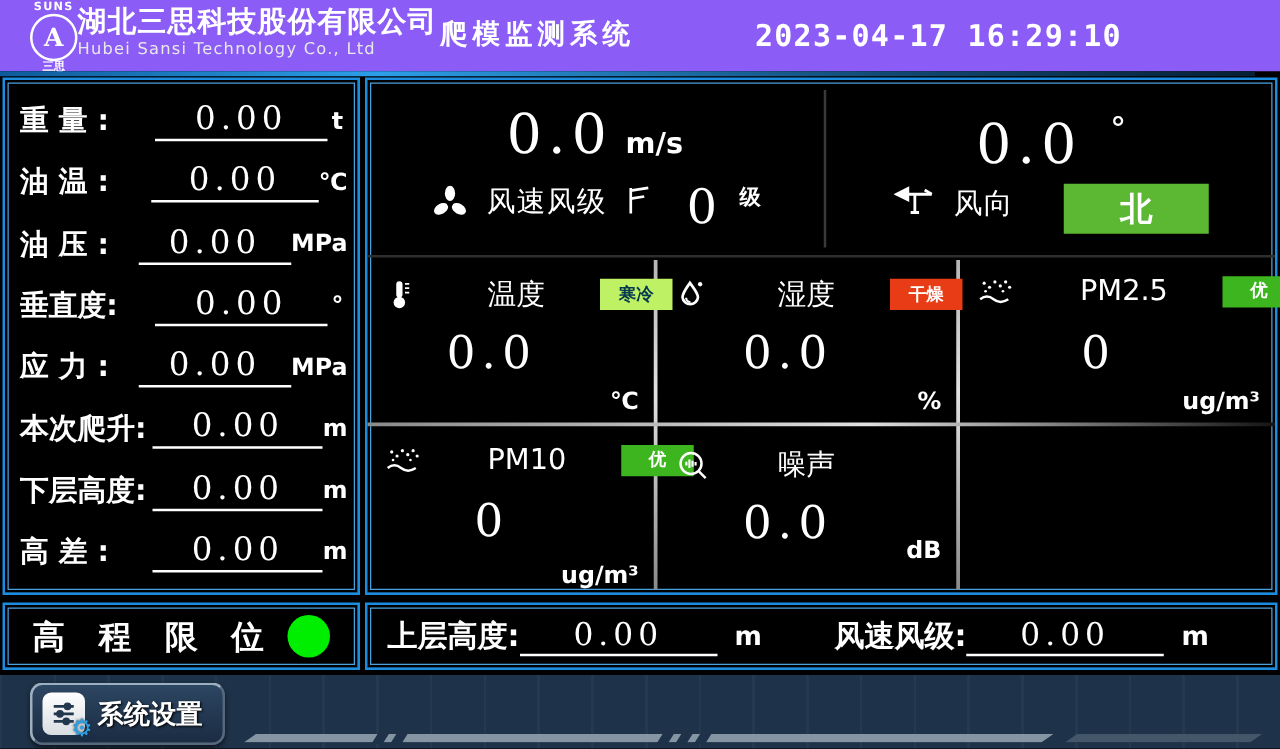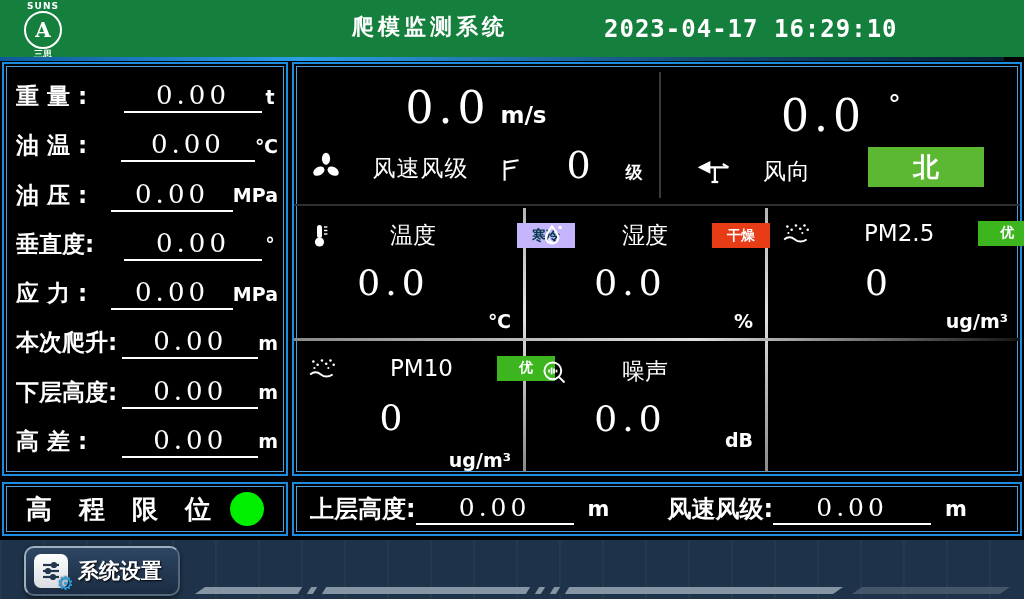--- a/index.html
+++ b/index.html
@@ -1,20 +1,20 @@
 <!DOCTYPE html>
 <html><head>
 <meta charset="utf-8">
 <style>
   html,body{margin:0;padding:0;background:#000;}
   .screen{position:relative;width:1024px;height:599px;background:#000;overflow:hidden;
           font-family:"DejaVu Sans",sans-serif;color:#fff;}
 
   
-  .header{position:absolute;left:0;top:0;width:1024px;height:57px;background:#15803d;}
+  .header{position:absolute;left:0;top:0;width:1024px;height:57px;background:#8b5cf6;}
   .logo{position:absolute;left:22px;top:1px;width:42px;text-align:center;}
   .logo-top{font-size:9px;font-weight:bold;letter-spacing:1px;line-height:10px;}
   .logo-circle{width:34px;height:34px;margin:0 auto;border:2.5px solid #fff;border-radius:50%;
                display:flex;align-items:center;justify-content:center;font-weight:bold;font-size:20px;
                font-family:"DejaVu Serif",serif;}
   .logo-bottom{font-size:9px;font-weight:bold;line-height:10px;}
   .company{position:absolute;left:62px;top:5px;}
   .company-cn{font-size:23px;font-weight:bold;letter-spacing:1px;line-height:26px;}
   .company-en{font-size:13px;color:#e8e8e8;letter-spacing:1px;line-height:17px;}
   .app-title{position:absolute;left:352px;top:12px;font-size:22px;font-weight:bold;letter-spacing:4px;}
@@ -45,21 +45,21 @@
   .wind-row{position:absolute;left:0;top:0;width:629px;height:140px;}
   .wind-half{position:absolute;top:0;height:140px;display:flex;flex-direction:column;
              align-items:center;justify-content:center;gap:8px;}
   .wind-speed{left:0;width:364px;}
   .wind-dir{left:368px;width:358px;}
   .wind-vdiv{position:absolute;left:365px;top:8px;width:2px;height:126px;background:#3a3a3a;}
   .wind-big{font-size:44px;font-family:"DejaVu Serif",serif;letter-spacing:5px;line-height:46px;}
   .wind-big .wunit{font-size:23px;font-weight:bold;font-family:"DejaVu Sans",sans-serif;
                    letter-spacing:0;margin-left:10px;}
   .wind-big .wdeg{font-size:26px;vertical-align:18px;margin-left:22px;letter-spacing:0;}
-  .wind-sub{display:flex;align-items:flex-end;gap:29px;}
+  .wind-sub{display:flex;align-items:flex-start;gap:12px;}
   .wind-sub .wlabel{font-size:23px;letter-spacing:1px;}
   .wind-level-num{font-size:38px;font-family:"DejaVu Serif",serif;margin:0 6px 0 14px;line-height:38px;}
   .wind-level-unit{font-size:17px;font-weight:bold;}
   .compass-btn{width:116px;height:40px;display:flex;align-items:center;justify-content:center;
                font-size:26px;font-weight:bold;margin-left:28px;cursor:pointer;}
   .wind-sep{position:absolute;left:0;top:140px;width:726px;height:2px;background:#2e2e2e;}
 
   
   .sensor-grid{position:absolute;left:0;top:142px;width:726px;height:268px;}
   .vline{position:absolute;top:2px;width:3px;height:264px;background:linear-gradient(180deg,#b5b5b5,#e2e2e2 40%,#8a8a8a);}
@@ -117,20 +117,24 @@
 <div class="screen">
 
   <div class="header">
     <div class="logo">
       <div class="logo-top">SUNS</div>
       <div class="logo-circle">
         <span>A</span>
       </div>
       <div class="logo-bottom">三思</div>
     </div>
+    <div class="company">
+      <div class="company-cn">湖北三思科技股份有限公司</div>
+      <div class="company-en">Hubei Sansi Technology Co., Ltd</div>
+    </div>
     <div class="app-title">爬模监测系统</div>
     <div class="timestamp">2023-04-17 16:29:10</div>
   </div>
   <div class="header-line"></div>
 
   <section class="panel left-panel">
     <div class="metric-row">
       <span class="m-label">重 量 :</span>
       <span class="m-value">0.00</span>
       <span class="m-unit">t</span>
@@ -238,21 +242,21 @@
               <rect x="9" y="2" width="5" height="13" rx="2.5"></rect>
               <circle cx="11.5" cy="19" r="4.6"></circle>
               <g stroke="#fff" stroke-width="1.4">
                   <path d="M16 4h3.4"></path>
                   <path d="M16 7.5h3.4"></path>
                   <path d="M16 11h3.4"></path>
                 </g>
             </svg>
           </span>
           <span class="s-label">温度</span>
-          <span class="badge" style="background: #c4b5fd; color: rgb(6, 57, 77); margin-left: 37px;">寒冷</span>
+          <span class="badge" style="background: #bef264; color: rgb(6, 57, 77);">寒冷</span>
         </div>
         <div class="cell-value">0.0</div>
         <div class="cell-unit">℃</div>
       </div>
 
       <div class="cell c1">
         <div class="cell-head">
           <span class="s-icon">
             <svg width="26" height="28" viewBox="0 0 24 26" fill="none" stroke="#fff" stroke-width="2">
               <path d="M11 4 C7.8 8.8 5.5 11.5 5.5 14.8 A5.8 5.8 0 0 0 17 14.8 C17 11.5 14.5 8.8 11 4 Z"></path>

